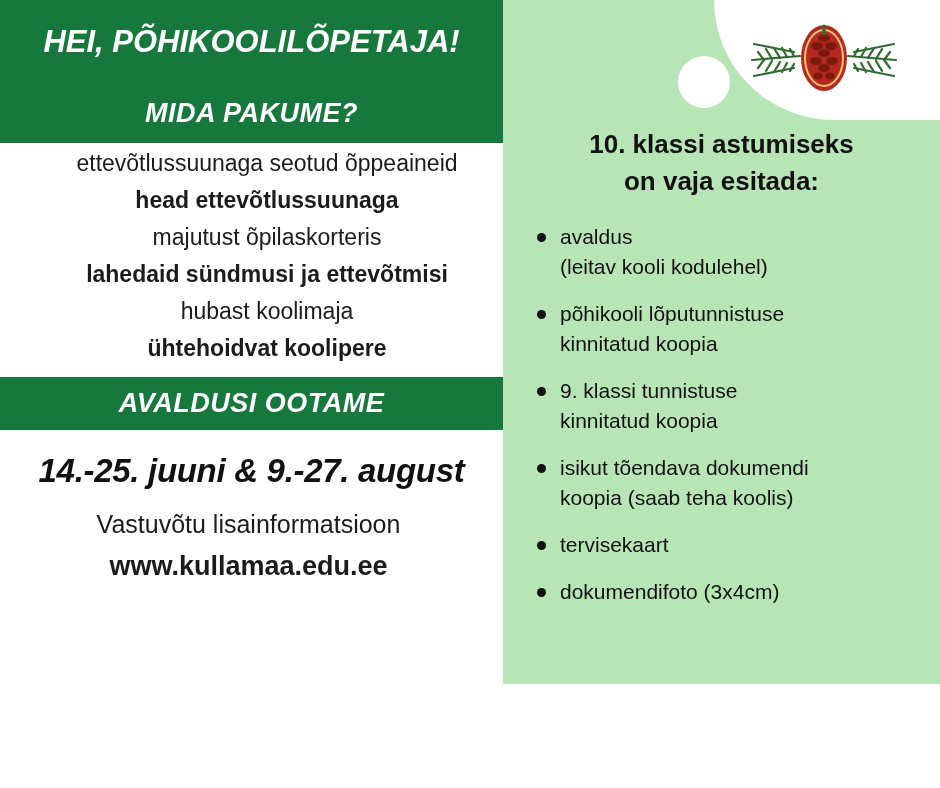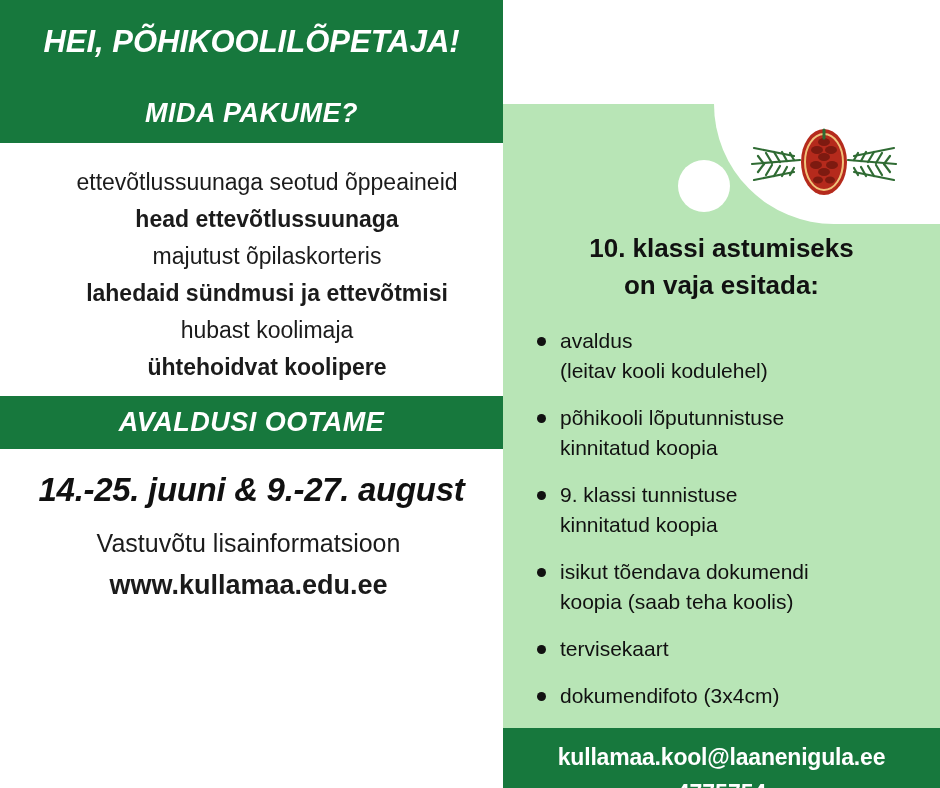--- a/index.html
+++ b/index.html
@@ -10,21 +10,20 @@
     font-family: "Liberation Sans", sans-serif;
   }
   body {
     background: #ffffff;
   }
   .poster {
     position: relative;
     width: 940px;
     height: 788px;
     display: flex;
-    align-items: flex-end;
   }
   
   .left {
     width: 503px;
     height: 788px;
     background: #ffffff;
     display: flex;
     flex-direction: column;
   }
   .band {
@@ -58,21 +57,21 @@
   }
   .band-sub {
     height: 59px;
     display: flex;
     align-items: center;
     justify-content: center;
     font-size: 27px;
     font-style: italic;
   }
   .offers {
-    padding: 21px 8px 10px 8px;
+    padding: 2px 8px 10px 8px;
     text-align: center;
     color: #1b1b1b;
     margin-left: 31px;
   }
   .offers div {
     font-size: 23px;
     line-height: 37px;
   }
   .offers div.b { font-weight: bold; }
   .band-apply {
@@ -303,18 +302,14 @@
       <div class="req-item">
         <span class="bullet"></span>
         <span class="req-text">tervisekaart</span>
       </div>
       <div class="req-item">
         <span class="bullet"></span>
         <span class="req-text">dokumendifoto (3x4cm)</span>
       </div>
     </div>
 
-    <div class="contact">
-      <div class="email">kullamaa.kool@laanenigula.ee</div>
-      <div class="phone">4775754</div>
-    </div>
   </div>
 </div>
 
 </body></html>

